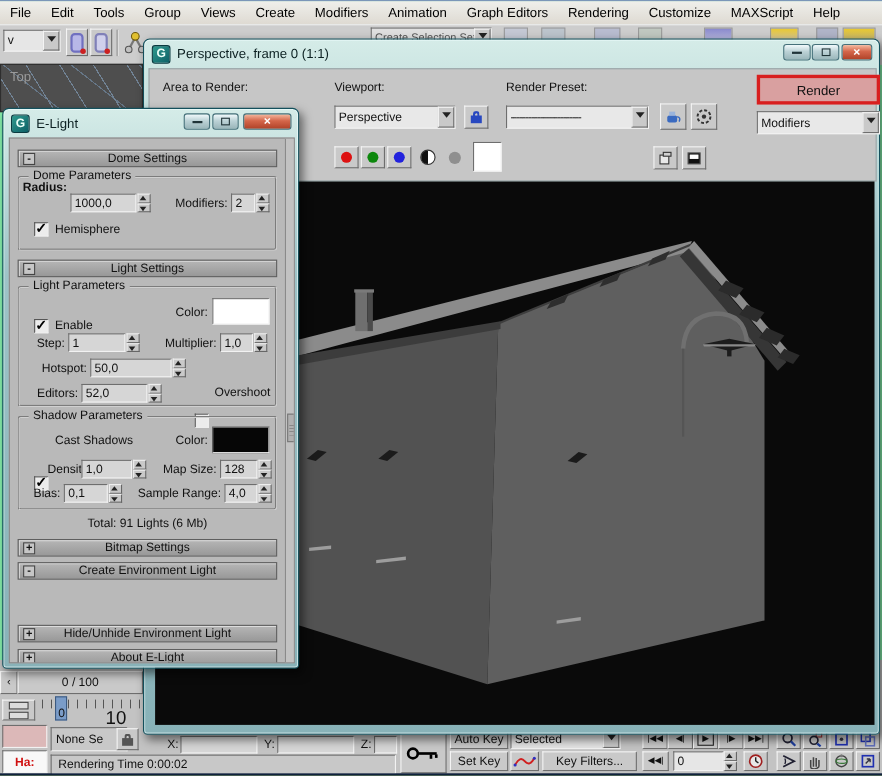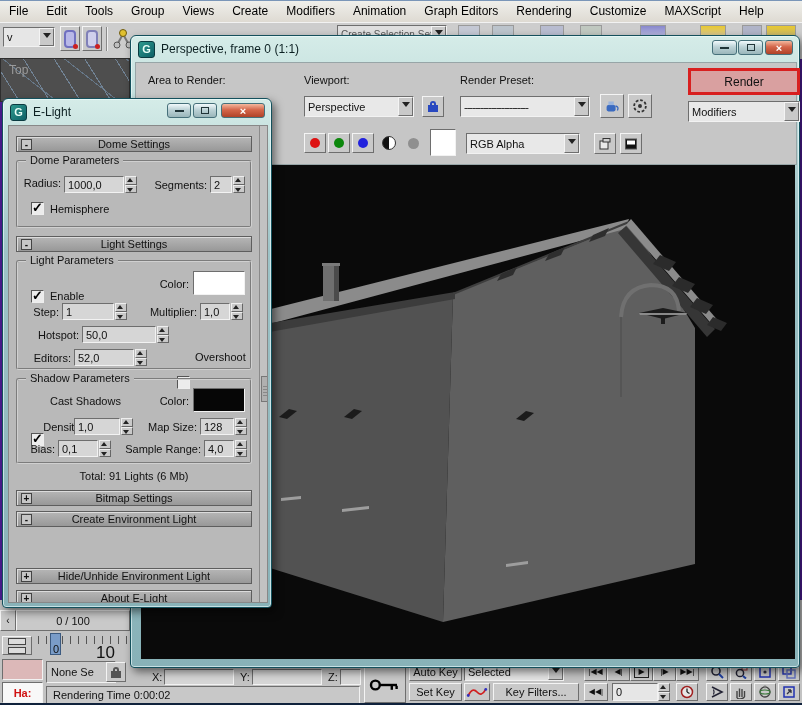--- a/index.html
+++ b/index.html
@@ -1,16 +1,16 @@
 <!DOCTYPE html>
 <html><head>
 <meta charset="utf-8">
 <style>
   html,body{margin:0;padding:0;background:#333;}
-  #root{position:relative;width:802px;height:705px;background:#4c1d95;overflow:hidden;
+  #root{position:relative;width:802px;height:705px;background:#86efac;overflow:hidden;
         font-family:"Liberation Sans",sans-serif;font-size:11px;color:#111;}
   .abs{position:absolute;}
   
   .btn3d{background:#c9c9c9;border:1px solid;border-color:#f4f4f4 #6e6e6e #6e6e6e #f4f4f4;
          display:flex;align-items:center;justify-content:center;box-sizing:border-box;}
   .sunken{background:#d6d6d6;border:1px solid;border-color:#6e6e6e #f2f2f2 #f2f2f2 #6e6e6e;box-sizing:border-box;}
   .field{background:#d6d6d6;border:1px solid;border-color:#6e6e6e #f2f2f2 #f2f2f2 #6e6e6e;
          font-family:"Liberation Sans",sans-serif;font-size:11px;padding:0 3px;box-sizing:border-box;color:#111;}
   input.field{outline:none;}
   .dd{display:flex;box-sizing:border-box;}
@@ -350,26 +350,20 @@
       <div class="abs btn3d" style="left:216px;top:70px;width:22px;height:20px;">
           <span class="dot" style="width:10px;height:10px;background:#2222dd;"></span>
         </div>
       <div class="abs" style="left:244px;top:72px;width:18px;height:16px;display:flex;align-items:center;justify-content:center;">
         <span class="dot" style="width:12px;height:12px;border:1px solid #333;background:linear-gradient(90deg,#111 50%,#fff 50%);"></span>
       </div>
       <div class="abs" style="left:268px;top:72px;width:18px;height:16px;display:flex;align-items:center;justify-content:center;">
         <span class="dot" style="width:11px;height:11px;background:#8f8f8f;"></span>
       </div>
       <div class="abs sunken" style="left:294px;top:66px;width:26px;height:27px;background:#ffffff;"></div>
-      <div class="abs dd sunken" style="left:330px;top:70px;width:114px;height:21px;background:#e8e8e8;">
-        <span class="val">RGB Alpha</span>
-        <span class="arr">
-            <span class="tri-dn" style="margin-top:0;"></span>
-          </span>
-      </div>
       <div class="abs btn3d" style="left:458px;top:70px;width:22px;height:21px;">
         <svg width="14" height="14" viewBox="0 0 14 14">
             <rect x="2" y="4" width="8" height="8" fill="#e8e8e8" stroke="#333"></rect>
             <rect x="5" y="1.5" width="7" height="3.5" fill="#cfcfcf" stroke="#333"></rect>
           </svg>
       </div>
       <div class="abs btn3d" style="left:484px;top:70px;width:22px;height:21px;">
         <svg width="14" height="14" viewBox="0 0 14 14">
             <rect x="1.5" y="2" width="11" height="10" fill="#111" stroke="#555"></rect>
             <rect x="3" y="3.5" width="8" height="4" fill="#fff"></rect>
@@ -450,27 +444,27 @@
              background-image:repeating-linear-gradient(0deg,#888 0,#888 1px,transparent 1px,transparent 3px);background-size:5px 12px;background-position:1px 7px;background-repeat:no-repeat;"></div>
       </div>
 
       <div class="abs roll" style="left:7px;top:10px;width:236px;">
         <span class="tg">-</span>
         <span>Dome Settings</span>
       </div>
       <div class="abs grp" style="left:7px;top:34px;width:236px;height:68px;">
         <span class="cap">Dome Parameters</span>
       </div>
-      <span class="abs lbl r" style="left:8px;top:51px;width:44px;">Radius:</span>
+      <span class="abs lbl r" style="left:8px;top:39px;width:44px;font-weight:bold;">Radius:</span>
       <input class="abs field" style="left: 55px; top: 50px; width: 60px; height: 17px;" value="1000,0">
       <div class="abs spin" style="left:116px;top:50px;height:17px;">
           <i class="up"></i>
           <i class="dn"></i>
         </div>
-      <span class="abs lbl r" style="left:140px;top:53px;width:58px;">Segments:</span>
+      <span class="abs lbl r" style="left:140px;top:53px;width:58px;">Modifiers:</span>
       <input class="abs field" style="left: 201px; top: 50px; width: 22px; height: 17px;" value="2">
       <div class="abs spin" style="left:224px;top:50px;height:17px;">
           <i class="up"></i>
           <i class="dn"></i>
         </div>
       <div class="abs chk checked" style="left:22px;top:76px;"></div>
       <span class="abs lbl" style="left:41px;top:77px;">Hemisphere</span>
 
       <div class="abs roll" style="left:7px;top:110px;width:236px;">
         <span class="tg">-</span>

